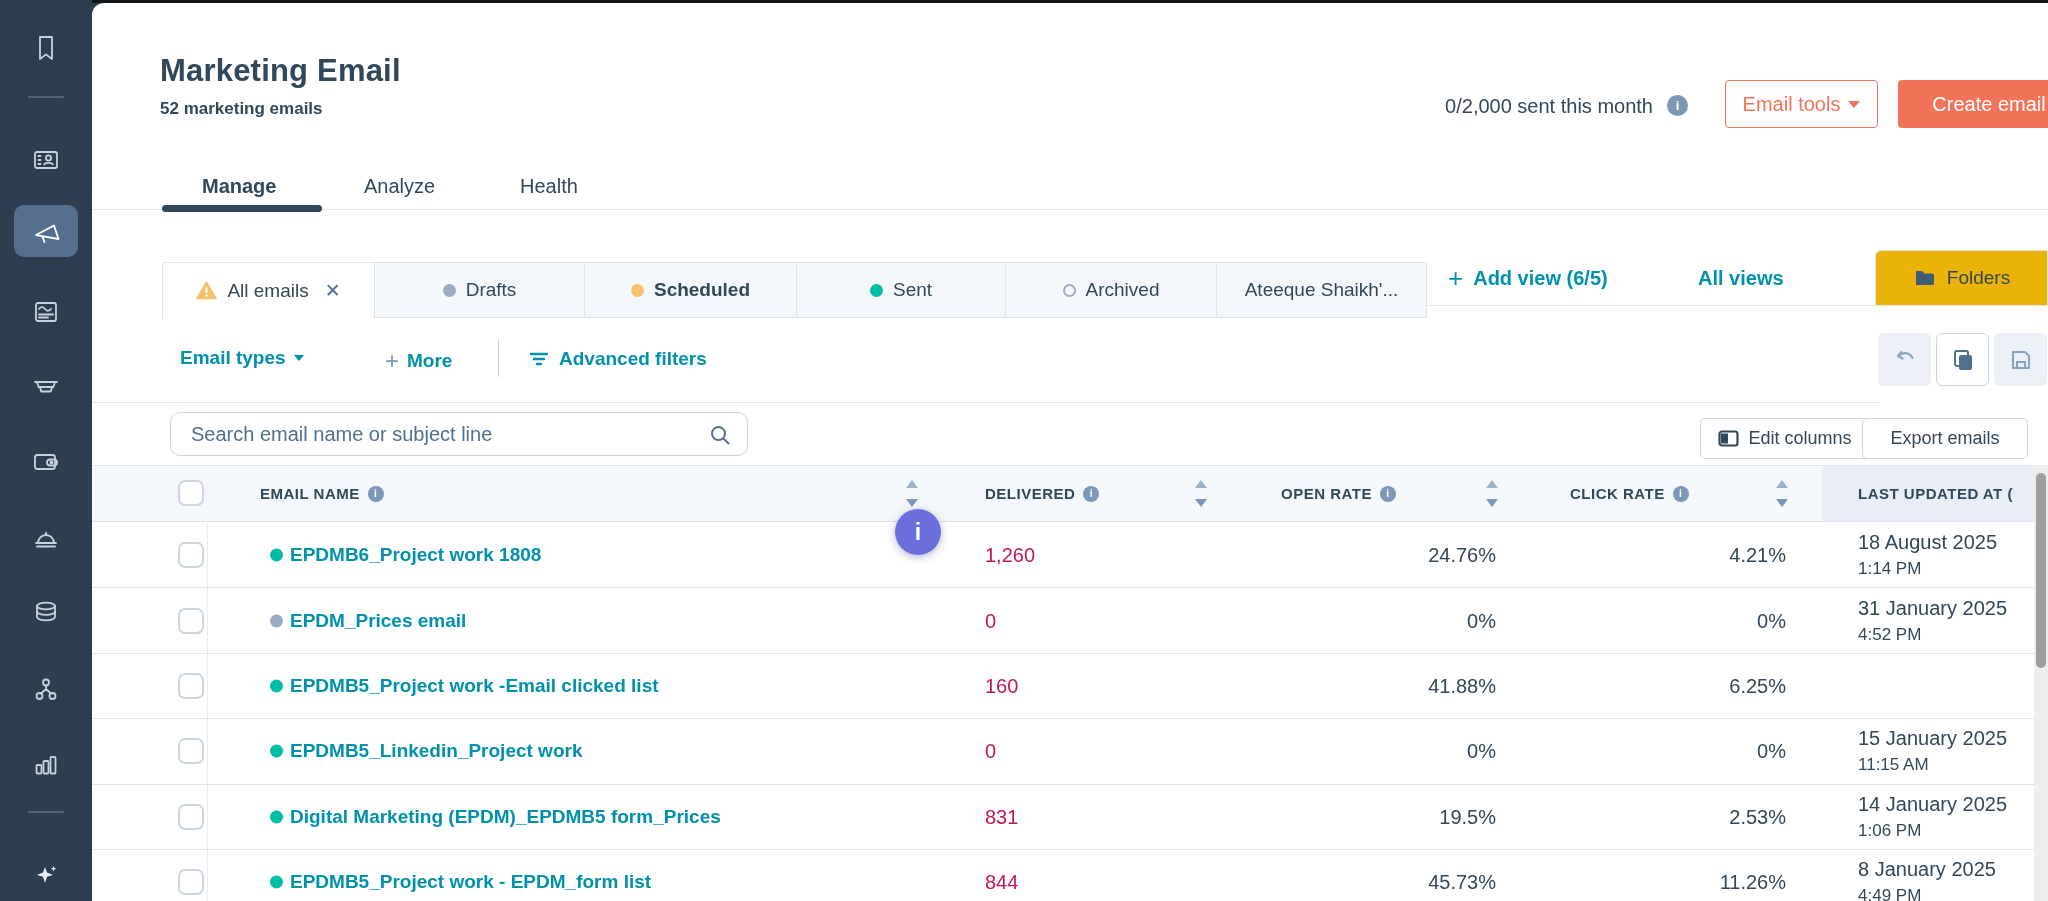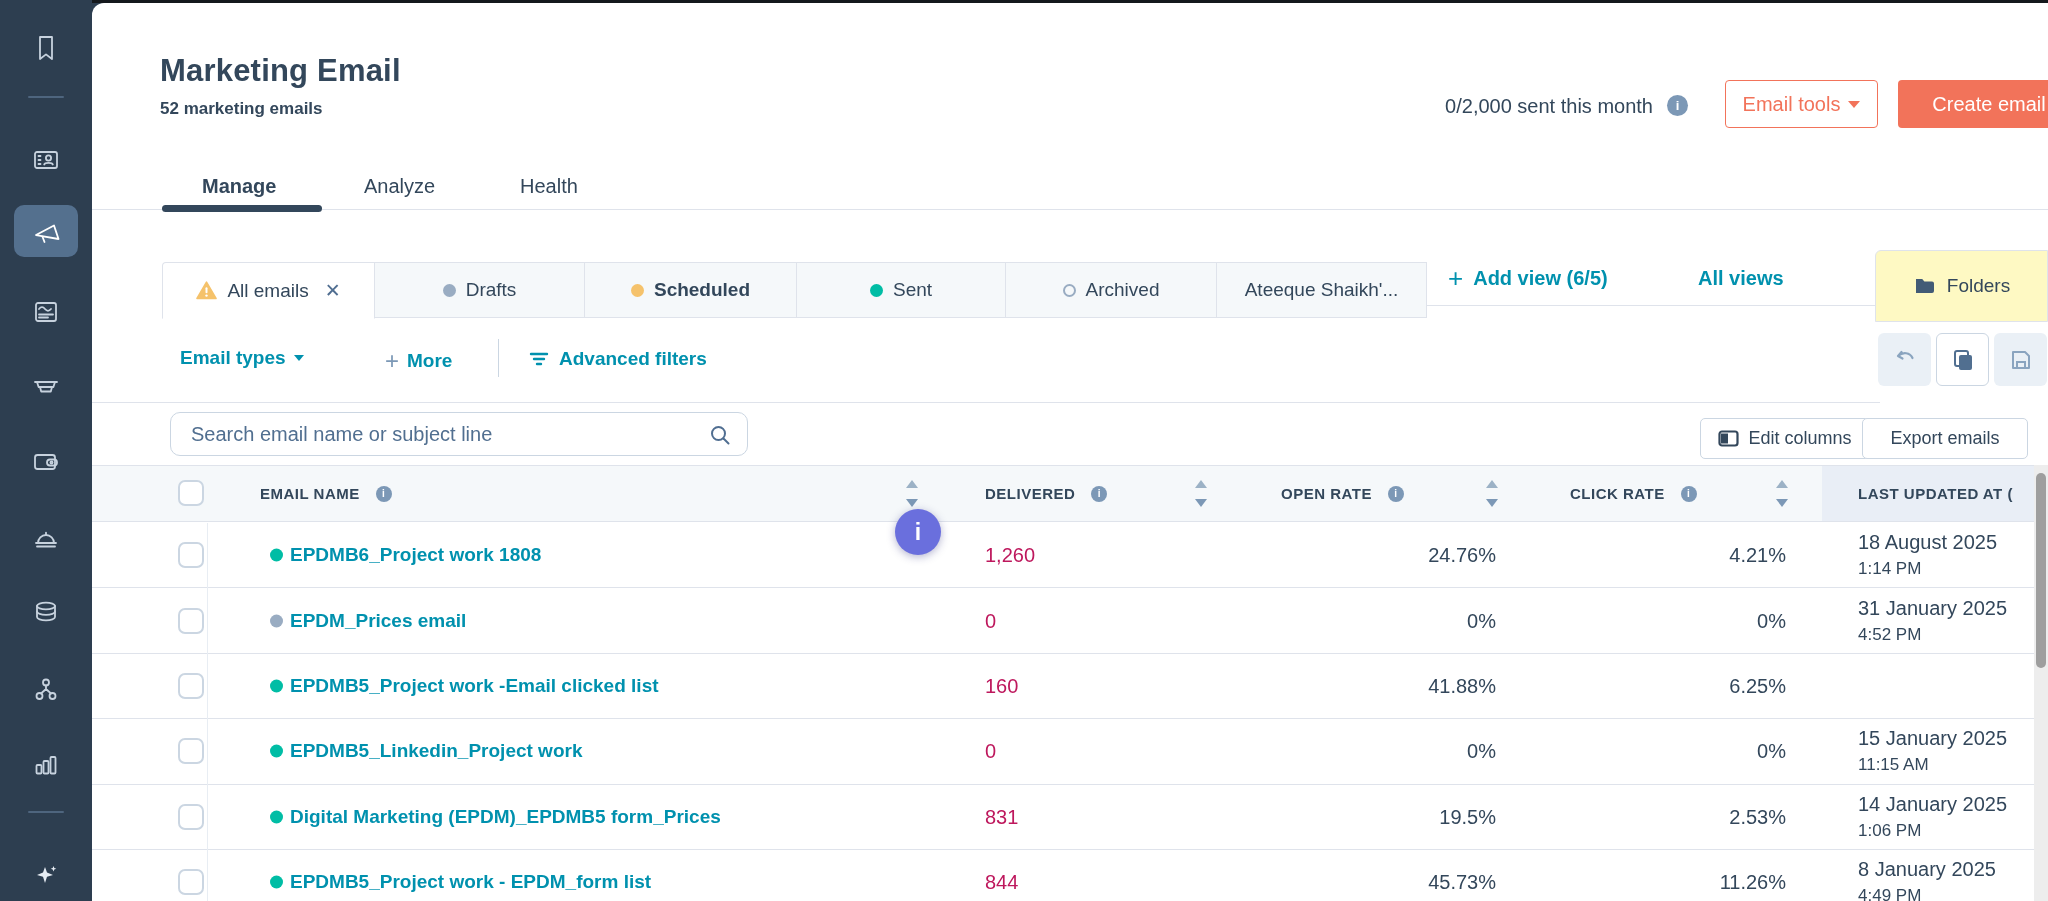--- a/index.html
+++ b/index.html
@@ -41,21 +41,21 @@
   .viewtab { position:absolute; top:12px; height:56px; background:#f5f8fa; border:1px solid #dfe3eb; border-left:none; display:flex; align-items:center; justify-content:center; gap:10px; font-size:19px; color:#33475b; cursor:pointer; z-index:2; }
   .viewtab.first { border-left:1px solid #dfe3eb; border-top-left-radius:4px; }
   .viewtab.active { background:#fff; border-bottom:1px solid #fff; height:57px; }
   .dot { width:13px; height:13px; border-radius:50%; display:inline-block; flex:0 0 auto; }
   .dot-teal { background:#00bda5; } .dot-grey { background:#99acc2; } .dot-yellow { background:#f5c26b; }
   .dot-hollow { background:transparent; border:2px solid #99acc2; }
   .tab-close { font-size:19px; color:#506e91; margin-left:6px; cursor:pointer; line-height:1; }
   .addview { position:absolute; left:1356px; top:0; height:56px; display:flex; align-items:center; gap:10px; color:#0091ae; font-size:20px; font-weight:bold; cursor:pointer; }
   .addview .plus { font-weight:normal; font-size:26px; line-height:1; }
   .allviews { position:absolute; left:1606px; top:0; height:56px; display:flex; align-items:center; color:#0091ae; font-size:20px; font-weight:bold; cursor:pointer; }
-  .folders-tab { position:absolute; left:1783px; top:0; width:173px; height:72px; background:#fef9c3; border:1px solid #dfe3eb; border-top-left-radius:6px; display:flex; align-items:center; justify-content:center; gap:10px; font-size:19px; color:#33475b; cursor:pointer; z-index:2; }
+  .folders-tab { position:absolute; left:1783px; top:0; width:173px; height:56px; background:#eab308; border:1px solid #dfe3eb; border-top-left-radius:6px; display:flex; align-items:center; justify-content:center; gap:10px; font-size:19px; color:#33475b; cursor:pointer; z-index:2; }
 
   
   .filterrow { position:absolute; left:0; top:318px; width:1788px; height:80px; }
   .filter-link { position:absolute; display:flex; align-items:center; gap:8px; font-size:19px; font-weight:bold; color:#0091ae; cursor:pointer; top:26px; }
   .filter-caret { width:0;height:0;border-left:5px solid transparent;border-right:5px solid transparent;border-top:6px solid #0091ae; }
   .plus-grey { color:#7c98b6; font-weight:normal; font-size:24px; }
   .vdivider { position:absolute; left:406px; top:18px; width:1px; height:38px; background:#cbd6e2; }
   .iconbtn { position:absolute; top:12px; width:53px; height:53px; border-radius:6px; background:#eaf0f6; display:flex; align-items:center; justify-content:center; cursor:pointer; }
   .iconbtn.raised { background:#fff; border:1px solid #cbd6e2; }
   .filterrow-border { position:absolute; left:0; right:0; top:81px; height:1px; background:#dfe3eb; }
@@ -63,21 +63,21 @@
   
   .search-wrap { position:absolute; left:78px; top:409px; width:578px; height:44px; }
   .search-input { width:100%; height:100%; border:1px solid #cbd6e2; border-radius:10px; padding:0 52px 0 20px; font-size:20px; color:#33475b; font-family:"Liberation Sans",sans-serif; outline:none; background:#fff; }
   .search-input::placeholder { color:#516f90; opacity:1; }
   .search-icon { position:absolute; right:16px; top:11px; }
   .btn-light { position:absolute; top:415px; height:41px; background:#fff; border:1px solid #cbd6e2; border-radius:5px; color:#33475b; font-size:18px; display:flex; align-items:center; justify-content:center; gap:9px; cursor:pointer; }
 
   
   .thead { position:absolute; left:0; top:462px; width:1956px; height:57px; background:#f5f8fa; border-top:1px solid #dfe3eb; border-bottom:1px solid #dfe3eb; z-index:1; }
   .th-highlight { position:absolute; left:1730px; top:0; width:214px; height:55px; background:#e9eef6; }
-  .th { position:absolute; top:0; height:55px; display:flex; align-items:center; gap:16px; font-size:15px; font-weight:bold; letter-spacing:.5px; color:#33475b; cursor:pointer; white-space:nowrap; }
+  .th { position:absolute; top:0; height:55px; display:flex; align-items:center; gap:8px; font-size:15px; font-weight:bold; letter-spacing:.5px; color:#33475b; cursor:pointer; white-space:nowrap; }
   .th .info-dot { width:16px; height:16px; font-size:10px; }
   .sorter { position:absolute; top:14px; width:12px; height:27px; display:flex; flex-direction:column; align-items:center; justify-content:space-between; cursor:pointer; }
   .sorter .up { width:0;height:0;border-left:6px solid transparent;border-right:6px solid transparent;border-bottom:8px solid #9cb2c6; }
   .sorter .down { width:0;height:0;border-left:6px solid transparent;border-right:6px solid transparent;border-top:8px solid #7c98b6; }
 
   .checkbox { width:26px; height:26px; border:2px solid #cbd6e2; border-radius:7px; background:#fff; cursor:pointer; }
   .thead .checkbox { position:absolute; left:86px; top:14px; }
 
   .tbody { position:absolute; left:0; top:520px; width:1956px; }
   .trow { position:relative; width:1956px; height:65.4px; border-bottom:1px solid #dfe3eb; background:#fff; }

